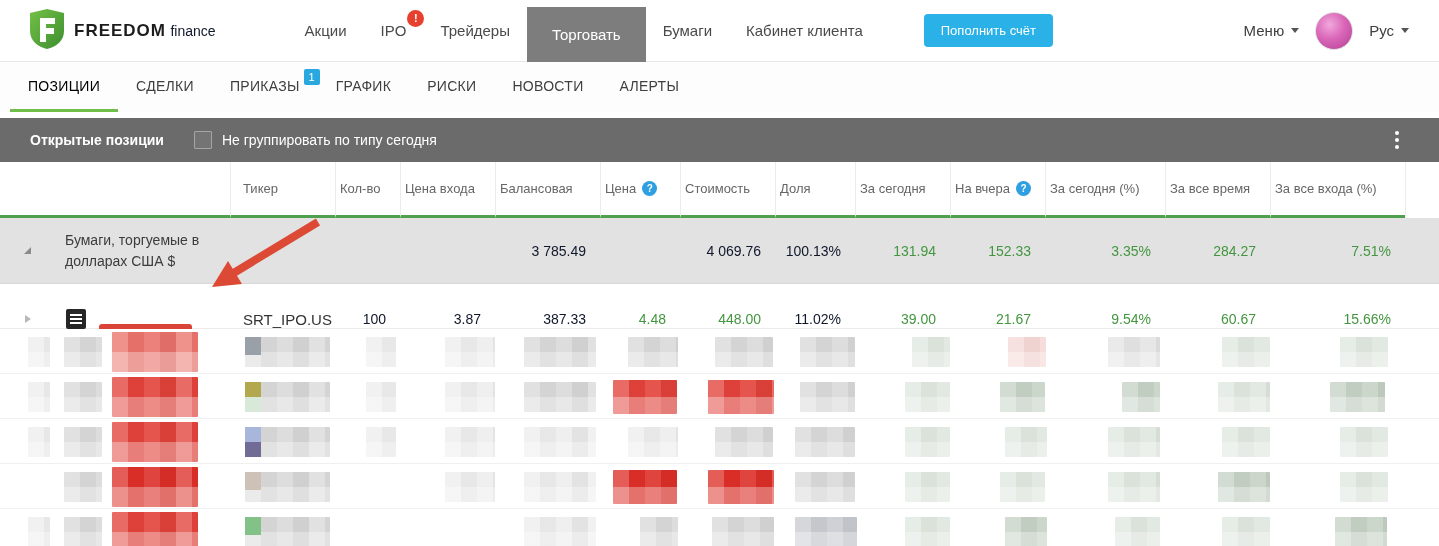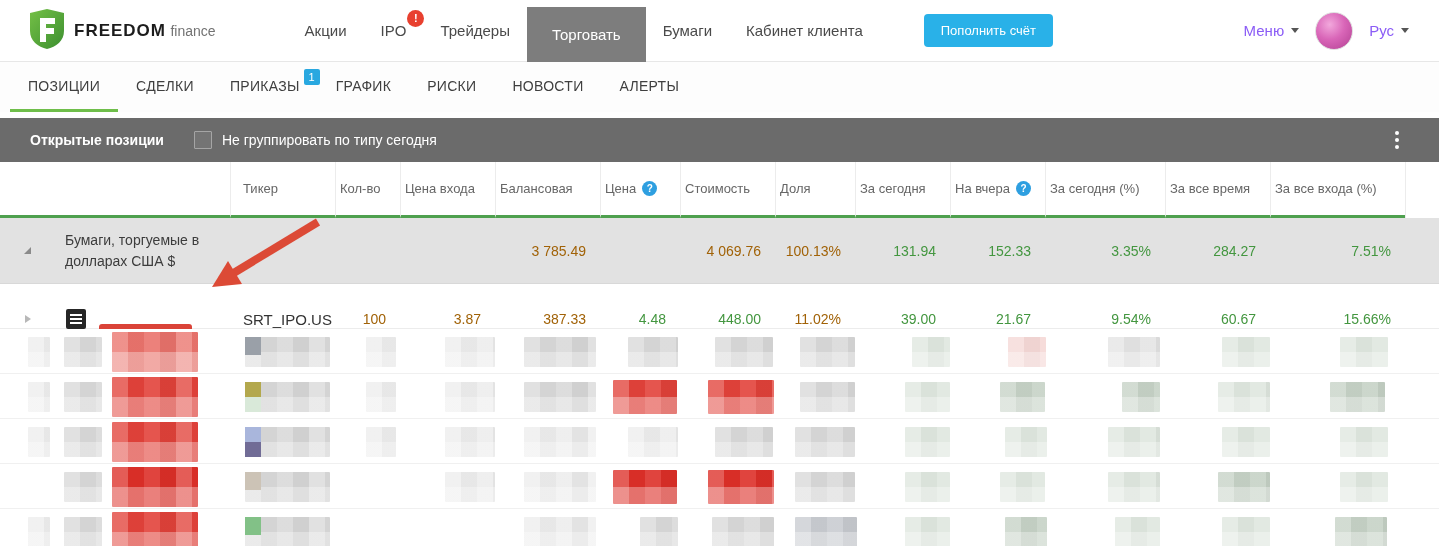--- a/index.html
+++ b/index.html
@@ -5,47 +5,47 @@
   * { margin:0; padding:0; box-sizing:border-box; }
   html,body { width:1439px; height:546px; overflow:hidden; background:#fff;
     font-family:"Liberation Sans","DejaVu Sans",sans-serif; }
   body { position:relative; }
 
   
   .navbar { height:62px; display:flex; align-items:center; padding:0 30px;
     border-bottom:1px solid #e7e7e7; background:#fff; }
   .logo { display:flex; align-items:center; gap:10px; }
   .logo-text .l1 { font-size:17px; font-weight:bold; color:#1c1c1c; letter-spacing:1px; }
-  .logo-text .l2 { font-size:14px; color:#737373; margin-top:1px; }
+  .logo-text .l2 { font-size:14px; color:#0f172a; margin-top:1px; }
   .nav-items { display:flex; align-items:stretch; margin-left:72px; height:62px; }
   .nav-item { display:flex; align-items:center; padding:0 17px; font-size:15px;
     color:#4a4a4a; cursor:pointer; position:relative; }
   .nav-item.active { background:#7d7d7d; color:#fff; padding:0 25px; margin-top:7px; }
   .nav-badge { position:absolute; top:10px; right:-1px; width:17px; height:17px;
     border-radius:50%; background:#e8402f; color:#fff; font-size:11px; font-weight:bold;
     display:flex; align-items:center; justify-content:center; }
   .topup-btn { margin-left:44px; background:#29b1e8; color:#fff; border:none;
     font-size:13px; padding:9px 17px; border-radius:4px; cursor:pointer;
     font-family:inherit; }
   .nav-right { margin-left:auto; display:flex; align-items:center; gap:16px; }
-  .menu-label, .lang-label { font-size:15px; color:#8b5cf6; display:flex;
+  .menu-label, .lang-label { font-size:15px; color:#404040; display:flex;
     align-items:center; gap:7px; cursor:pointer; }
   .caret { width:0; height:0; border-left:4px solid transparent;
     border-right:4px solid transparent; border-top:5px solid #555; }
   .avatar { width:38px; height:38px; border-radius:50%;
     background:radial-gradient(circle at 38% 32%, #f2a8dc 0%, #d966b8 45%, #b23f92 100%);
     border:1px solid #e0e0e0; cursor:pointer; }
 
   
   .tabbar { height:50px; display:flex; align-items:stretch; padding-left:10px;
     background:#fdfdfd; }
   .tab { display:flex; align-items:center; padding:0 18px; font-size:14px;
     color:#3f3f3f; letter-spacing:.3px; cursor:pointer; position:relative;
     border-bottom:3px solid transparent; }
-  .tab.active { color:#404040; border-bottom-color:#6fbe4a; }
+  .tab.active { color:#000000; border-bottom-color:#6fbe4a; }
   .tab-badge { position:absolute; top:7px; right:-2px; min-width:16px; height:16px;
     background:#29a8e0; color:#fff; font-size:11px; border-radius:2px;
     display:flex; align-items:center; justify-content:center; padding:0 3px; }
 
   
   .toolbar { margin-top:6px; height:44px; background:#6b6b6b; display:flex;
     align-items:center; padding:0 36px 0 30px; color:#fff; }
   .toolbar-title { font-size:14px; font-weight:bold; }
   .checkbox { width:18px; height:18px; border:1px solid #a5a5a5; background:#747474;
     margin-left:30px; cursor:pointer; border-radius:1px; }
@@ -76,21 +76,21 @@
   .group-row { min-height:66px; background:#e2e2e2; border-bottom:1px solid #d8d8d8;
     align-items:center; }
   .group-label { grid-column:2 / 4; font-size:14px; color:#3c3c3c; line-height:1.45; }
   .group-label span { display:block; width:172px; padding-left:10px; }
   .tri-expanded { width:0; height:0; border-bottom:7px solid #8a8a8a;
     border-left:7px solid transparent; margin:auto; cursor:pointer; }
   .tri-collapsed { width:0; height:0; border-left:6px solid #b8b8b8;
     border-top:4px solid transparent; border-bottom:4px solid transparent;
     margin:auto; cursor:pointer; }
 
-  .num { font-size:14px; color:#a16207; display:flex; align-items:center;
+  .num { font-size:14px; color:#0f172a; display:flex; align-items:center;
     justify-content:flex-end; padding-right:14px; }
   .num.green { color:#43963f; }
 
   .pos-row { height:45px; background:#fff; border-bottom:1px solid #ececec;
     align-items:center; }
   .controls-cell { display:flex; align-items:center; padding-left:11px; gap:13px; }
   .doc-icon { width:20px; height:20px; background:#262626; border-radius:2px;
     position:relative; cursor:pointer; flex:0 0 auto; }
   .doc-icon::before { content:""; position:absolute; left:4px; right:4px; top:5px;
     height:2px; background:#fff; box-shadow:0 4px 0 #fff, 0 8px 0 #fff; }

